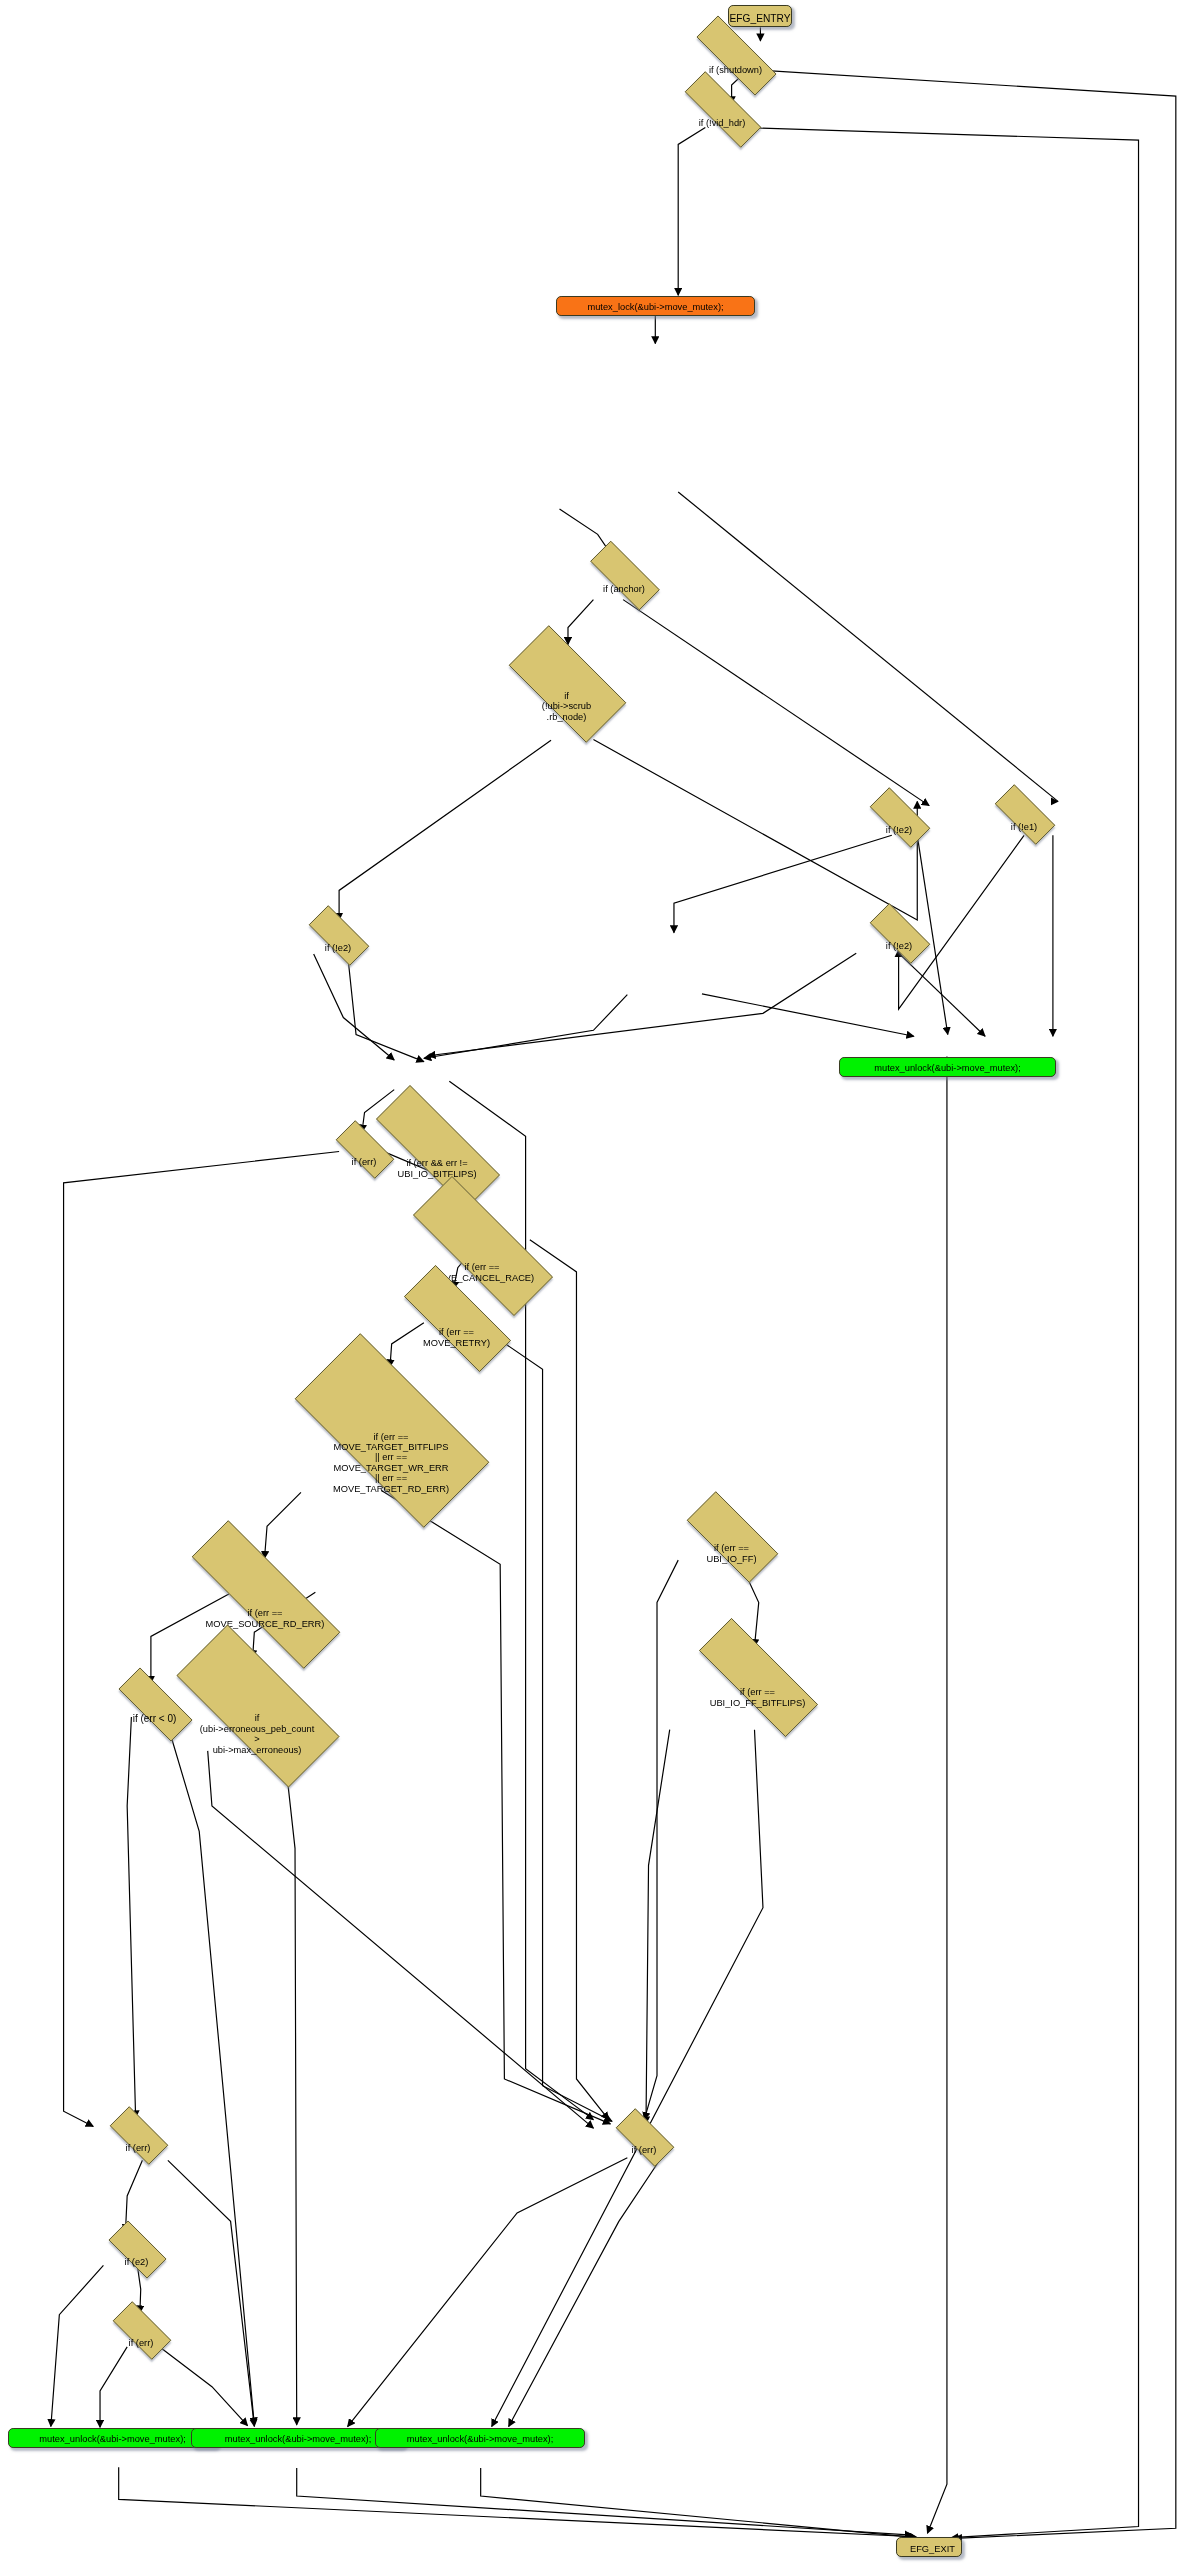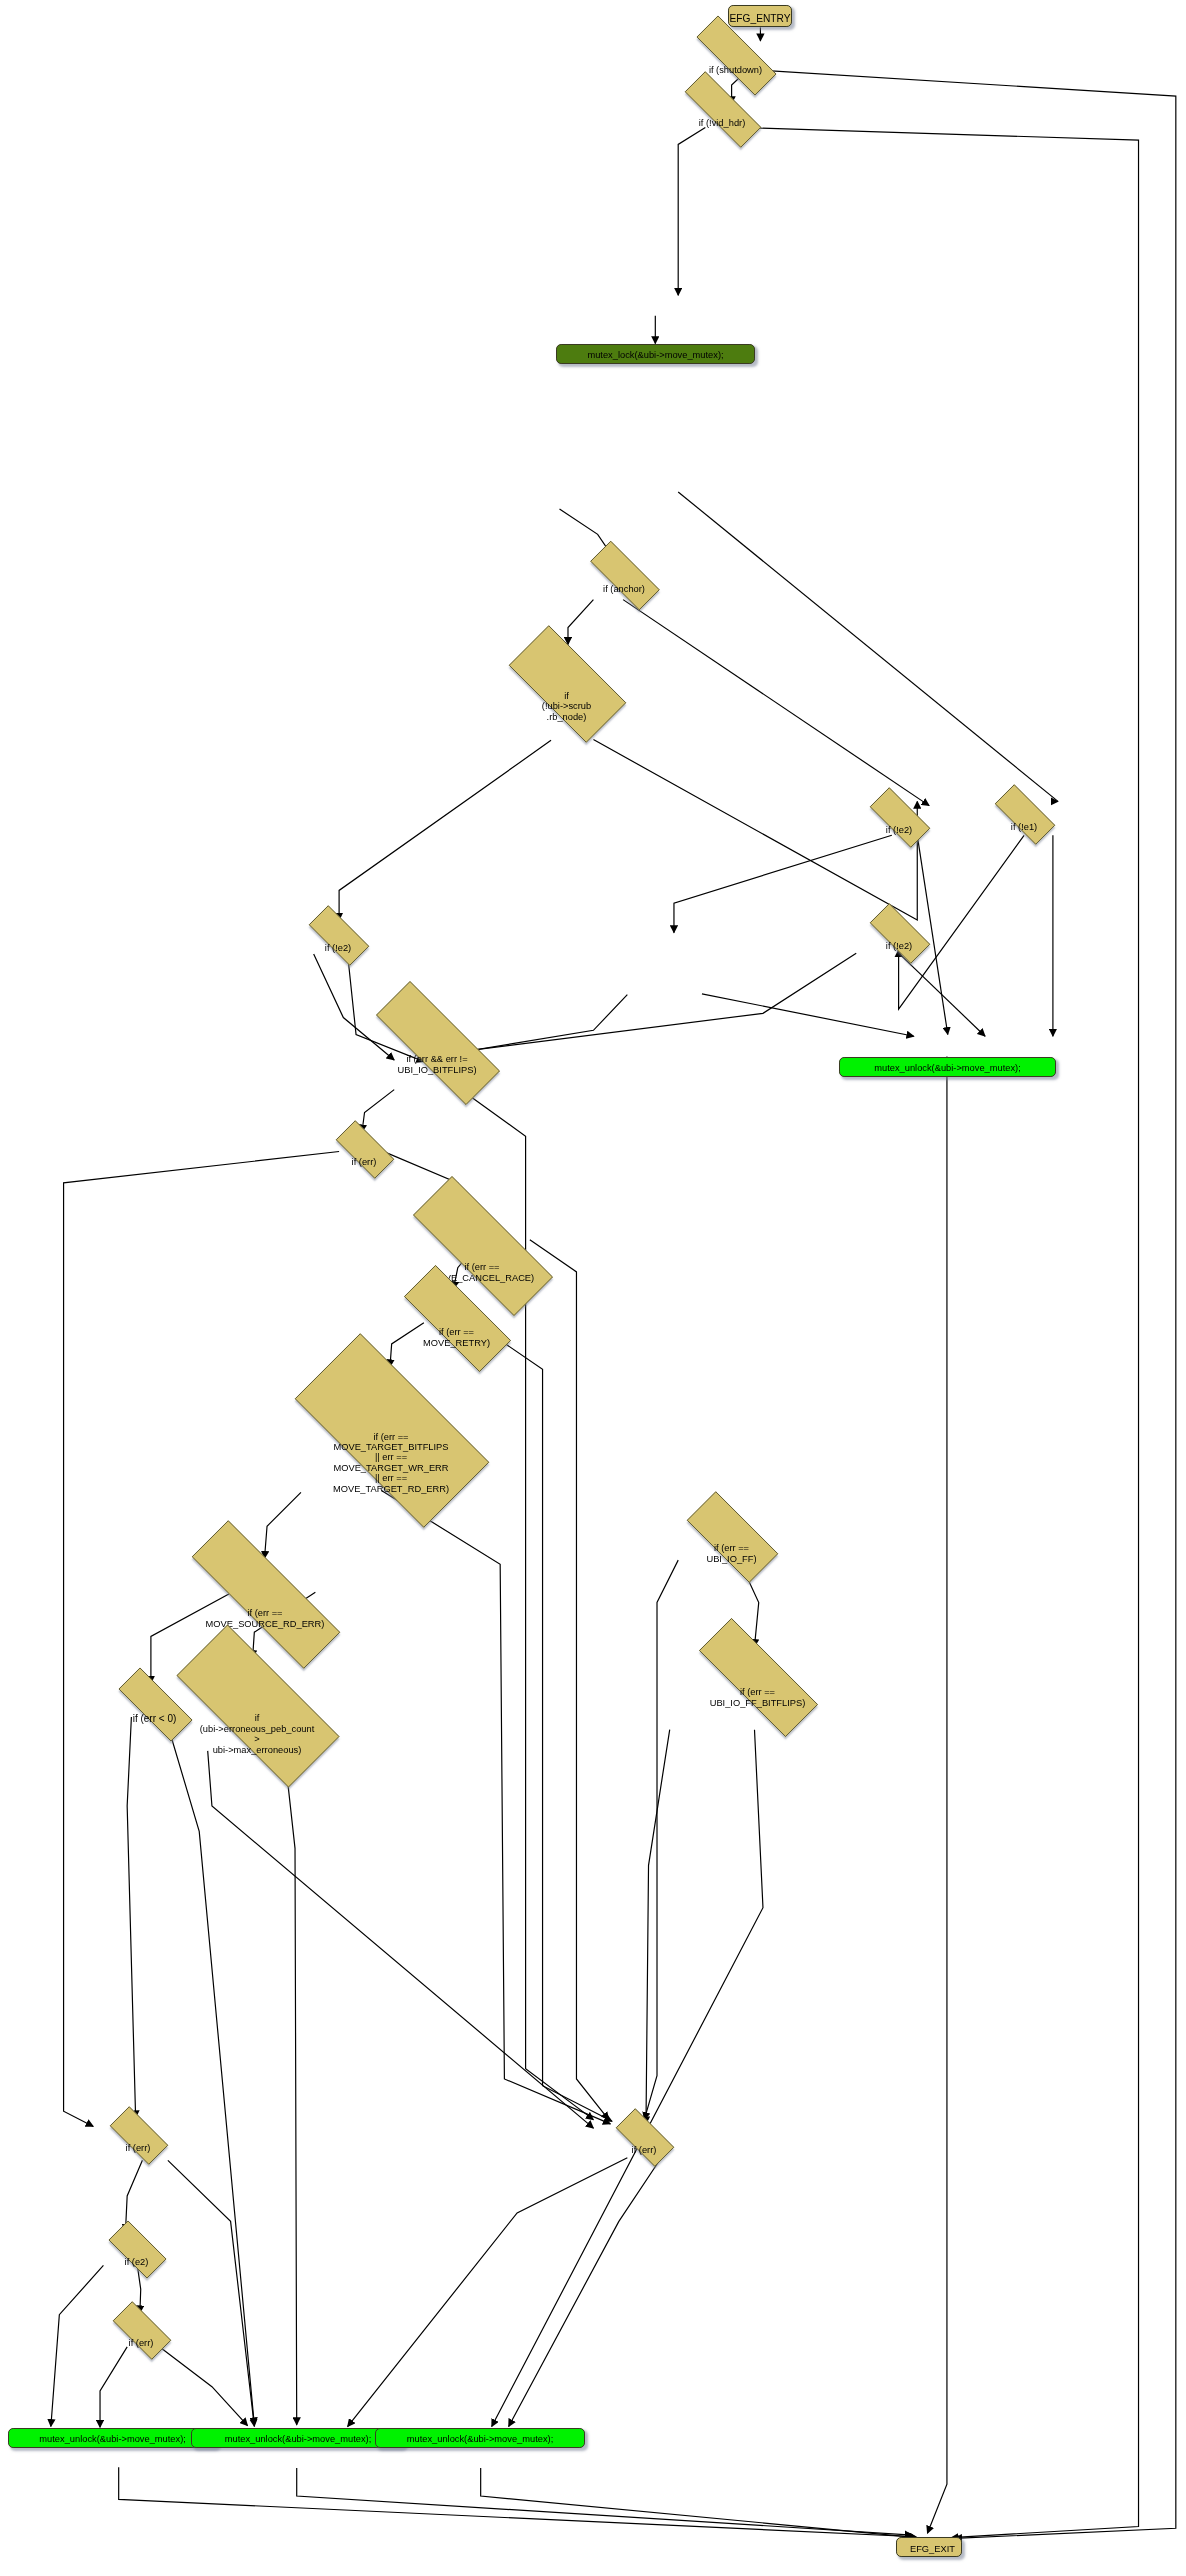--- a/index.html
+++ b/index.html
@@ -40,21 +40,21 @@
   }
   
   .node.box {
     border: 0.8px solid #3a3a22;
     border-radius: 5.1px;
     box-shadow: 2.5px 2.5px 2.5px rgba(120,130,150,0.55);
     padding: 1.7px 5.1px;
   }
   .node.box.tan   { background: #d9c униform; }
   .node.box.tan   { background: #d8c571; }
-  .node.box.red   { background: #4d7c0f; margin-top: 48px; }
+  .node.box.red   { background: #f97316; }
   .node.box.green { background: #00f200; }
 
   
   .node.diamond {
     background: transparent;
     border: none;
   }
   .node.diamond .dia-shape {
     position: absolute;
     left: 0; top: 0;
@@ -241,21 +241,21 @@
     <span class="dia-shape"></span>
     <span class="dia-label">if (!e2)</span>
   </div>
 
 
   <div class="node diamond" style="left:859px; top:914px; width:80px; height:37px; font-size:9.3px;">
     <span class="dia-shape"></span>
     <span class="dia-label">if (!e2)</span>
   </div>
 
-  <div class="node diamond" style="left:348px; top:1009px; width:178px; height:66px; font-size:9.3px;">
+  <div class="node diamond" style="left:348px; top:1113px; width:178px; height:66px; font-size:9.3px;">
     <span class="dia-shape"></span>
     <span class="dia-label">if (err &amp;&amp; err !=
 UBI_IO_BITFLIPS)</span>
   </div>
 
   <div class="node box green" style="left:839px; top:1057px; width:217px; height:19.5px; font-size:9.3px;">
     <span class="box-label">mutex_unlock(&amp;ubi-&gt;move_mutex);</span>
   </div>
 
   <div class="node diamond" style="left:326px; top:1130px; width:76px; height:37px; font-size:9.3px;">

